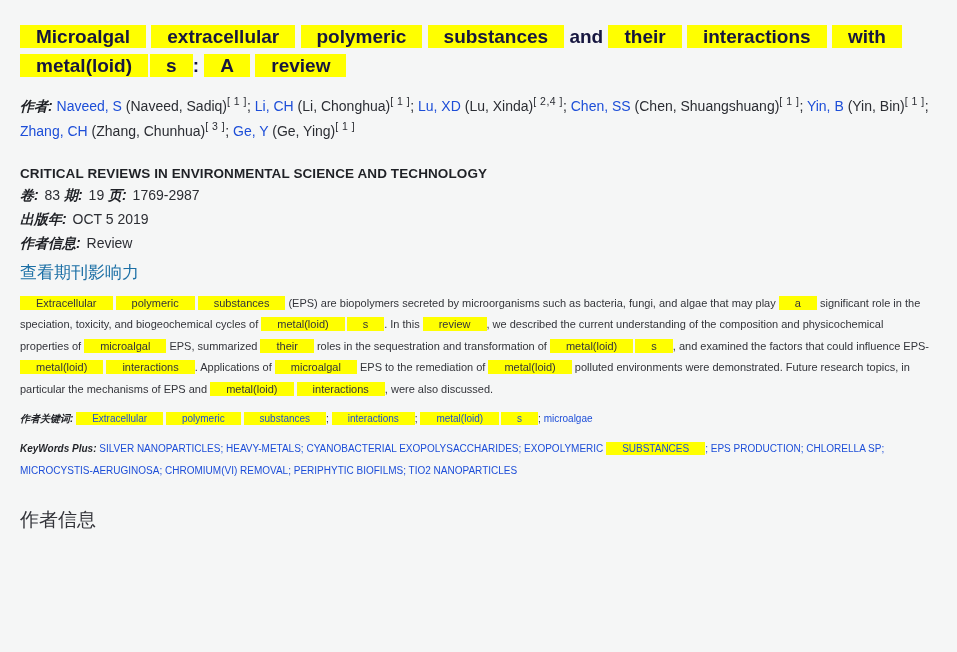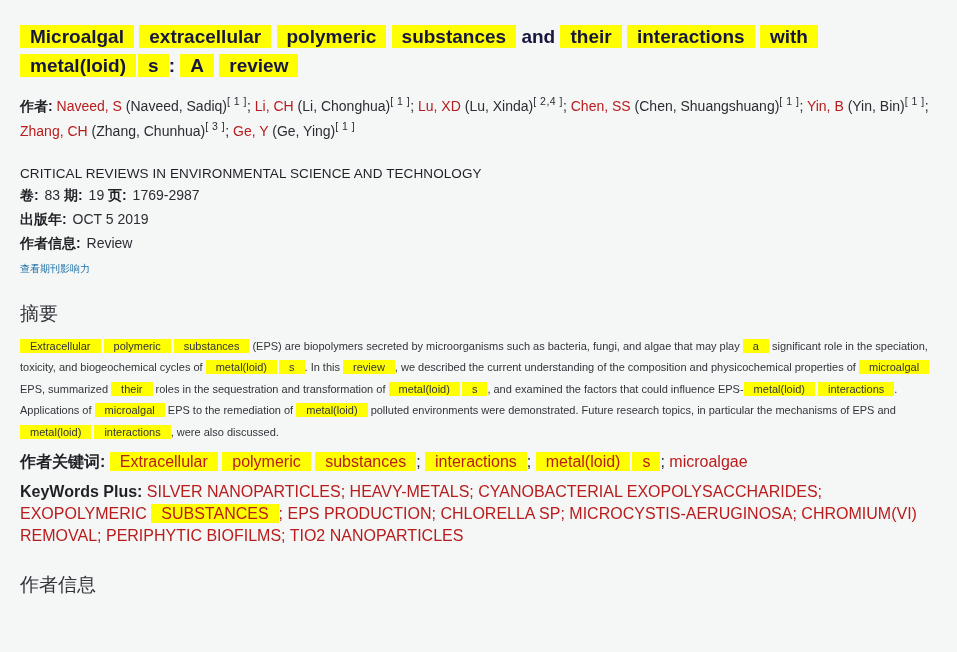--- a/index.html
+++ b/index.html
@@ -2,58 +2,57 @@
 <html><head>
 <meta charset="utf-8">
 <style>
   * { box-sizing: border-box; }
   body { margin: 0; background: #f5f6f6; font-family: "Liberation Sans", "DejaVu Sans", sans-serif; color: #24262b; }
   .page { width: 957px; height: 652px; padding: 14px 24px 0 20px; background: #f5f6f6; overflow: hidden; }
 
   h1.title { font-size: 19px; font-weight: 700; color: #16163f; margin: 8px 0 0; line-height: 1.55; }
   h1.title .hl { color: #16163f; }
 
-  .hl { background: #ffff00; padding: 1px 10px; }
+  .hl { background: #ffff00; padding: 1px 16px; }
   .hl + .hl { margin-left: 2px; }
-  .link { color: #b91c1c; cursor: pointer; }
-  .b { font-weight: 700; color: #1f2126; }
+  .link { color: #1d4ed8; cursor: pointer; }
+  .b { font-weight: 700; color: #1f2126; font-style: italic; }
   .sup { font-size: 10.5px; vertical-align: super; line-height: 0; color: #2b2d33; letter-spacing: 0.5px; }
 
   p.authors { font-size: 14px; line-height: 25px; margin: 13px 0 0; color: #2b2d33; }
 
   .journal-block { margin-top: 22px; font-size: 14px; }
-  .journal-name { font-weight: 400; font-size: 13.5px; color: #1f2126; margin-bottom: 6px; letter-spacing: 0.1px; }
+  .journal-name { font-weight: 700; font-size: 13.5px; color: #1f2126; margin-bottom: 6px; letter-spacing: 0.1px; }
   .meta-line { margin: 0 0 6px; color: #2b2d33; }
   .meta-line .b { margin-right: 2px; }
-  a.impact-link { display: inline-block; font-size: 10px; color: #1b6fa5; text-decoration: none; cursor: pointer; margin-top: 2px; }
+  a.impact-link { display: inline-block; font-size: 17px; color: #1b6fa5; text-decoration: none; cursor: pointer; margin-top: 2px; }
 
   h2.section { font-size: 19px; font-weight: 500; color: #33343a; margin: 26px 0 0; line-height: 1.3; }
 
   p.abstract { font-size: 11px; line-height: 21.5px; margin: 9px 0 0; color: #33343a; max-width: 913px; }
 
-  p.kwline { font-size: 16px; line-height: 22px; margin: 8px 0 0; color: #2b2d33; max-width: 913px; }
+  p.kwline { font-size: 10px; line-height: 22px; margin: 8px 0 0; color: #2b2d33; max-width: 913px; }
 </style>
 </head>
 <body>
 
 <div class="page">
 
   <h1 class="title"><span class="hl">Microalgal</span><span> </span><span class="hl">extracellular</span><span> </span><span class="hl">polymeric</span><span> </span><span class="hl">substances</span><span> and </span><span class="hl">their</span><span> </span><span class="hl">interactions</span><span> </span><span class="hl">with</span><span> </span><span class="hl">metal(loid)</span><span class="hl">s</span><span>: </span><span class="hl">A</span><span> </span><span class="hl">review</span></h1>
 
   <p class="authors"><span class="b">作者:</span><span> </span><span class="link">Naveed, S</span><span> (Naveed, Sadiq)</span><span class="sup">[ 1 ]</span><span>; </span><span class="link">Li, CH</span><span> (Li, Chonghua)</span><span class="sup">[ 1 ]</span><span>; </span><span class="link">Lu, XD</span><span> (Lu, Xinda)</span><span class="sup">[ 2,4 ]</span><span>; </span><span class="link">Chen, SS</span><span> (Chen, Shuangshuang)</span><span class="sup">[ 1 ]</span><span>; </span><span class="link">Yin, B</span><span> (Yin, Bin)</span><span class="sup">[ 1 ]</span><span>; </span><span class="link">Zhang, CH</span><span> (Zhang, Chunhua)</span><span class="sup">[ 3 ]</span><span>; </span><span class="link">Ge, Y</span><span> (Ge, Ying)</span><span class="sup">[ 1 ]</span></p>
 
   <div class="journal-block">
     <div class="journal-name">CRITICAL REVIEWS IN ENVIRONMENTAL SCIENCE AND TECHNOLOGY</div>
     <div class="meta-line"><span class="b">卷:</span><span> 83  </span><span class="b">期:</span><span> 19  </span><span class="b">页:</span><span> 1769-2987</span></div>
     <div class="meta-line"><span class="b">出版年:</span><span> OCT 5 2019</span></div>
     <div class="meta-line"><span class="b">作者信息:</span><span> Review</span></div>
     <a class="impact-link">查看期刊影响力</a>
   </div>
 
-  <h2 class="section">摘要</h2>
   <p class="abstract"><span class="hl">Extracellular</span><span> </span><span class="hl">polymeric</span><span> </span><span class="hl">substances</span><span> (EPS) are biopolymers secreted by microorganisms such as bacteria, fungi, and algae that may play </span><span class="hl">a</span><span> significant role in the speciation, toxicity, and biogeochemical cycles of </span><span class="hl">metal(loid)</span><span class="hl">s</span><span>. In this </span><span class="hl">review</span><span>, we described the current understanding of the composition and physicochemical properties of </span><span class="hl">microalgal</span><span> EPS, summarized </span><span class="hl">their</span><span> roles in the sequestration and transformation of </span><span class="hl">metal(loid)</span><span class="hl">s</span><span>, and examined the factors that could influence EPS-</span><span class="hl">metal(loid)</span><span> </span><span class="hl">interactions</span><span>. Applications of </span><span class="hl">microalgal</span><span> EPS to the remediation of </span><span class="hl">metal(loid)</span><span> polluted environments were demonstrated. Future research topics, in particular the mechanisms of EPS and </span><span class="hl">metal(loid)</span><span> </span><span class="hl">interactions</span><span>, were also discussed.</span></p>
 
   <p class="kwline"><span class="b">作者关键词:</span><span> </span><span class="link hl">Extracellular</span><span> </span><span class="link hl">polymeric</span><span> </span><span class="link hl">substances</span><span>; </span><span class="link hl">interactions</span><span>; </span><span class="link hl">metal(loid)</span><span class="link hl">s</span><span>; </span><span class="link">microalgae</span></p>
   <p class="kwline"><span class="b">KeyWords Plus:</span><span> </span><span class="link">SILVER NANOPARTICLES</span><span class="link">; </span><span class="link">HEAVY-METALS</span><span class="link">; </span><span class="link">CYANOBACTERIAL EXOPOLYSACCHARIDES</span><span class="link">; </span><span class="link">EXOPOLYMERIC </span><span class="link hl">SUBSTANCES</span><span class="link">; </span><span class="link">EPS PRODUCTION</span><span class="link">; </span><span class="link">CHLORELLA SP</span><span class="link">; </span><span class="link">MICROCYSTIS-AERUGINOSA</span><span class="link">; </span><span class="link">CHROMIUM(VI) REMOVAL</span><span class="link">; </span><span class="link">PERIPHYTIC BIOFILMS</span><span class="link">; </span><span class="link">TIO2 NANOPARTICLES</span></p>
 
   <h2 class="section">作者信息</h2>
 
 </div>
 
 </body></html>

